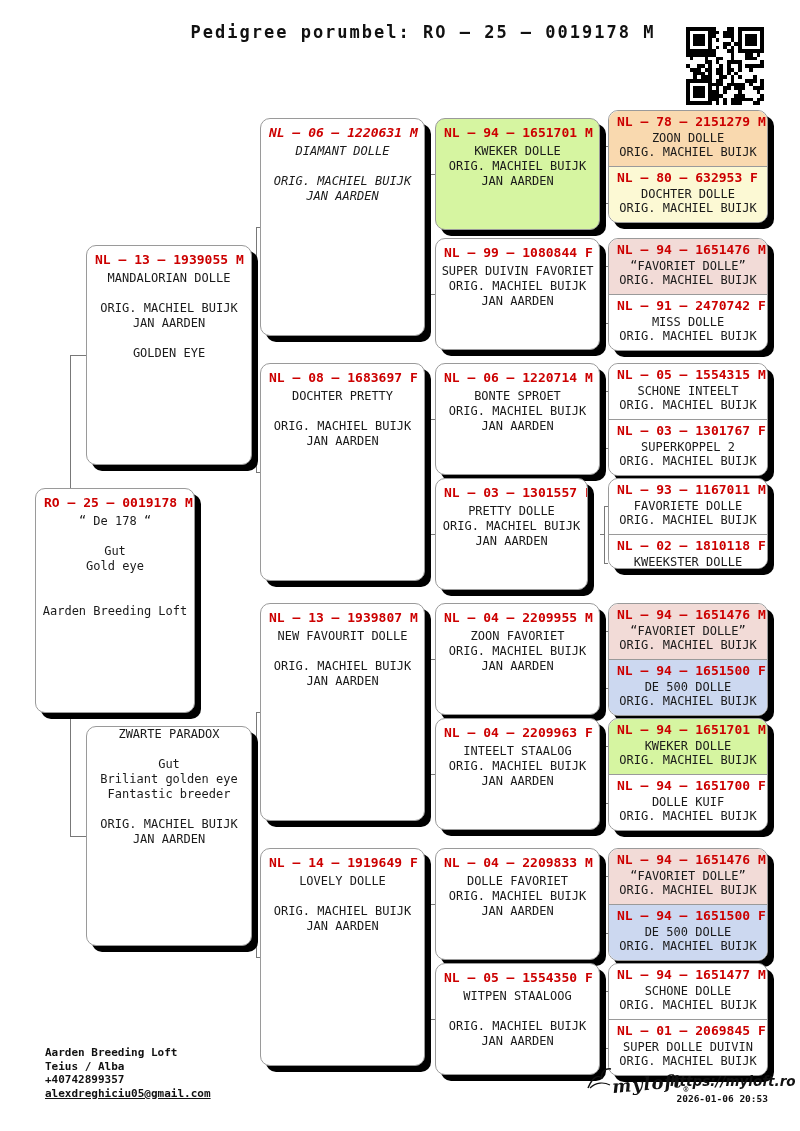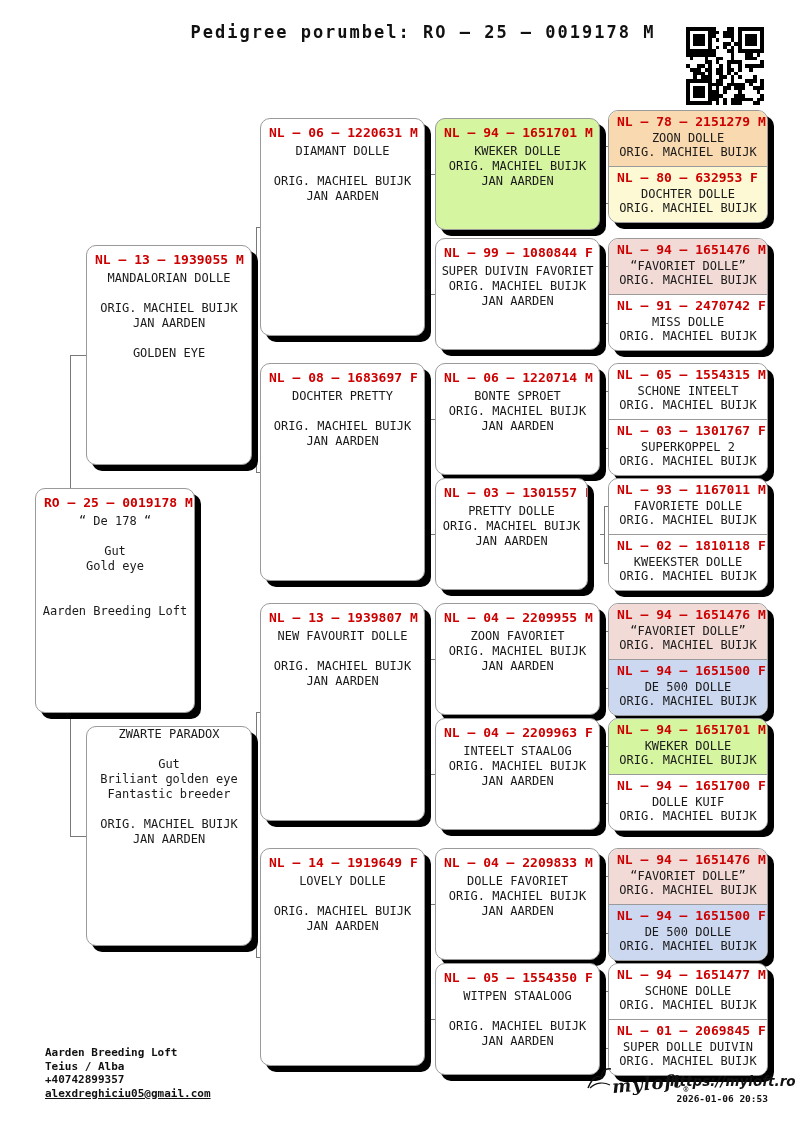--- a/index.html
+++ b/index.html
@@ -241,21 +241,21 @@
     <div class="pbox" style="left: 86px; top: 726px; width: 166px; height: 220px;">
       <div class="pline">ZWARTE PARADOX</div>
       <div class="pline"></div>
       <div class="pline">Gut</div>
       <div class="pline">Briliant golden eye</div>
       <div class="pline">Fantastic breeder</div>
       <div class="pline"></div>
       <div class="pline">ORIG. MACHIEL BUIJK</div>
       <div class="pline">JAN AARDEN</div>
     </div>
-    <div class="pbox" style="left: 260px; top: 118px; width: 165px; height: 218px;">
+    <div class="pbox" style="left: 260px; top: 118px; width: 165px; height: 218px; font-style: italic;">
       <div class="pid">NL – 06 – 1220631 M</div>
       <div class="pline">DIAMANT DOLLE</div>
       <div class="pline"></div>
       <div class="pline">ORIG. MACHIEL BUIJK</div>
       <div class="pline">JAN AARDEN</div>
     </div>
     <div class="pbox" style="left: 260px; top: 363px; width: 165px; height: 218px;">
       <div class="pid">NL – 08 – 1683697 F</div>
       <div class="pline">DOCHTER PRETTY</div>
       <div class="pline"></div>
@@ -354,21 +354,21 @@
         <div class="pid">NL – 05 – 1554315 M</div>
         <div class="pline">SCHONE INTEELT</div>
         <div class="pline">ORIG. MACHIEL BUIJK</div>
       </div>
       <div class="half">
         <div class="pid">NL – 03 – 1301767 F</div>
         <div class="pline">SUPERKOPPEL 2</div>
         <div class="pline">ORIG. MACHIEL BUIJK</div>
       </div>
     </div>
-    <div class="pbox pairbox" style="left: 608px; top: 478px; width: 160px; height: 113px;">
+    <div class="pbox pairbox" style="left: 608px; top: 478px; width: 160px; height: 91px;">
       <div class="half">
         <div class="pid">NL – 93 – 1167011 M</div>
         <div class="pline">FAVORIETE DOLLE</div>
         <div class="pline">ORIG. MACHIEL BUIJK</div>
       </div>
       <div class="half">
         <div class="pid">NL – 02 – 1810118 F</div>
         <div class="pline">KWEEKSTER DOLLE</div>
         <div class="pline">ORIG. MACHIEL BUIJK</div>
       </div>

